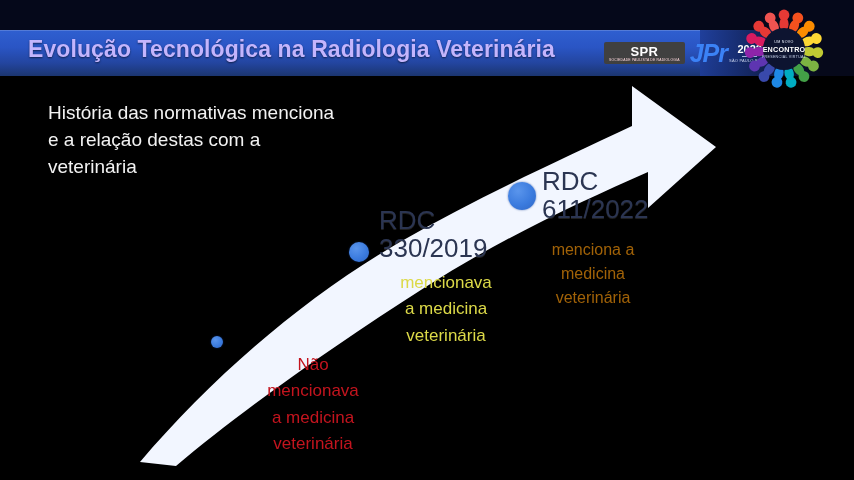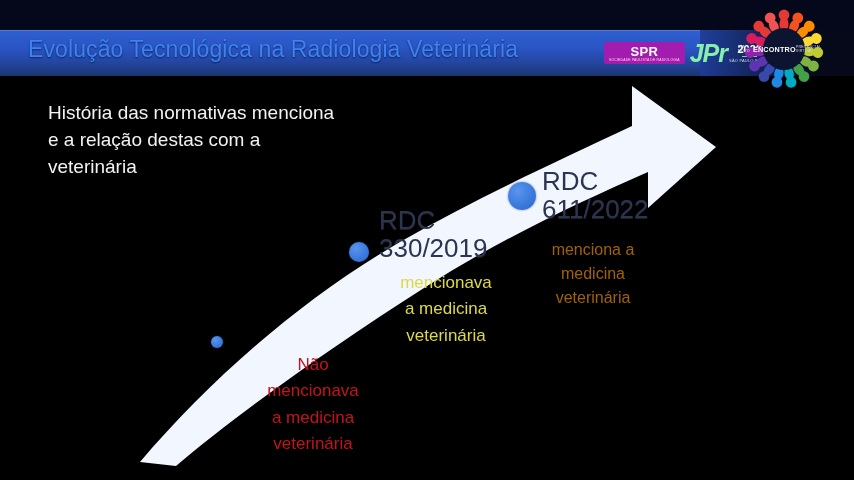--- a/index.html
+++ b/index.html
@@ -47,40 +47,40 @@
     width: 154px;
     height: 46px;
     background: linear-gradient(90deg, rgba(30,60,150,0.9) 0%, rgba(6,9,26,1) 78%);
   }
 
   .slide-title {
     position: absolute;
     left: 28px;
     top: 36px;
     font-size: 23px;
-    font-weight: normal;
-    color: #3b82f6;
+    font-weight: bold;
+    color: #c4b5fd;
     letter-spacing: 0.1px;
     text-shadow: 0 1px 2px rgba(0,0,0,0.55);
     white-space: nowrap;
   }
 
   
   .logo-group {
     position: absolute;
     left: 604px;
     top: 35px;
     height: 36px;
     display: flex;
     align-items: center;
     gap: 5px;
   }
 
   .spr-logo {
-    background: #a21caf;
+    background: #404040;
     border-radius: 2px;
     padding: 3px 5px 2px 5px;
     display: flex;
     flex-direction: column;
     align-items: center;
     line-height: 1;
   }
   .spr-main {
     font-size: 13px;
     font-weight: bold;
@@ -96,21 +96,21 @@
 
   .jpr-logo {
     display: flex;
     align-items: flex-start;
     gap: 2px;
   }
   .jpr-main {
     font-size: 25px;
     font-weight: bold;
     font-style: italic;
-    color: #86efac;
+    color: #3b82f6;
     line-height: 0.92;
     letter-spacing: -1px;
   }
   .jpr-year-wrap {
     display: flex;
     flex-direction: column;
     align-items: center;
     padding-top: 2px;
   }
   .jpr-year {
@@ -142,21 +142,21 @@
   .circle-logo svg {
     display: block;
   }
   .circle-core-text {
     position: absolute;
     left: 0;
     top: 0;
     width: 92px;
     height: 86px;
     display: flex;
-    flex-direction: row;
+    flex-direction: column;
     align-items: center;
     justify-content: center;
     pointer-events: none;
   }
   .cl-line1 { font-size: 3.6px; color: #e8eefc; letter-spacing: 0.3px; }
   .cl-line2 { font-size: 7.2px; color: #ffffff; font-weight: bold; letter-spacing: 0.2px; margin: 1px 0; }
   .cl-line3 { font-size: 3.6px; color: #cdd8f0; letter-spacing: 0.3px; }
 
   
   .body-heading {

